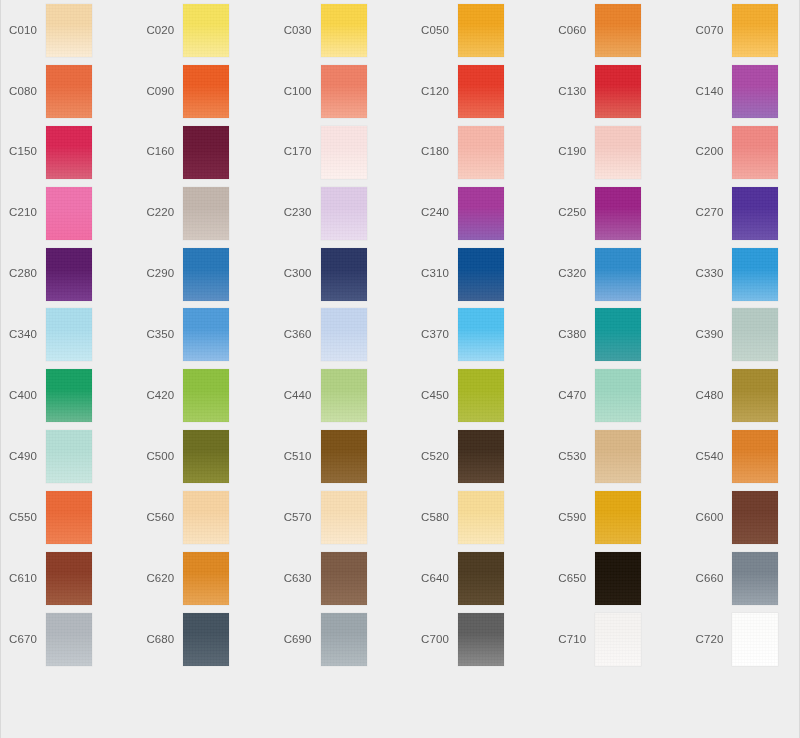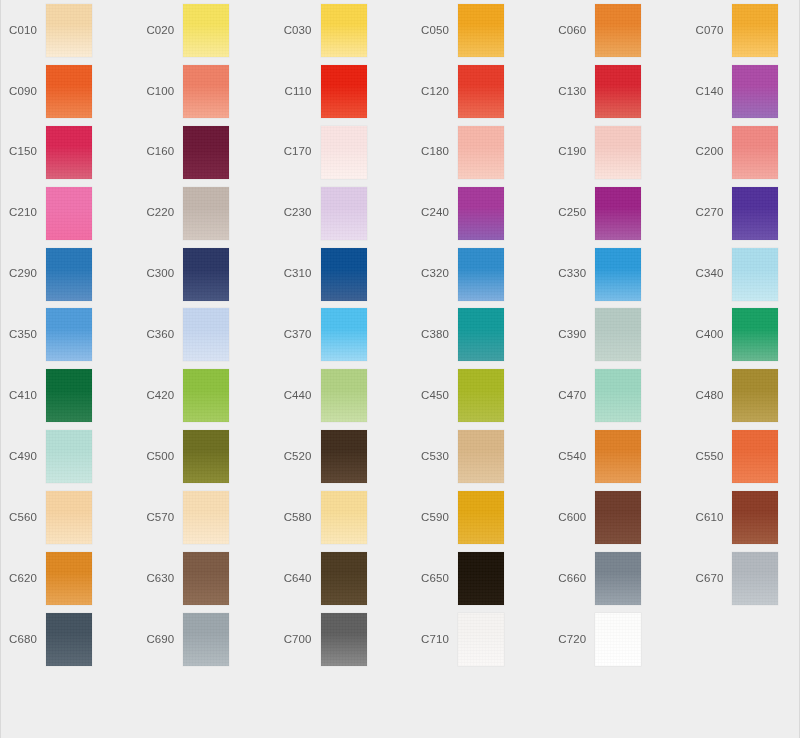--- a/index.html
+++ b/index.html
@@ -97,32 +97,32 @@
       </div>
       <div class="swatch-cell">
         <span class="swatch-label">C060</span>
         <span class="swatch-chip" style="background: linear-gradient(rgb(232, 130, 42) 0%, rgb(232, 130, 42) 38%, rgb(237, 168, 91) 100%);"></span>
       </div>
       <div class="swatch-cell">
         <span class="swatch-label">C070</span>
         <span class="swatch-chip" style="background: linear-gradient(rgb(242, 171, 45) 0%, rgb(242, 171, 45) 38%, rgb(251, 201, 103) 100%);"></span>
       </div>
       <div class="swatch-cell">
+        <span class="swatch-label">C080</span>
+        <span class="swatch-chip" style="background: linear-gradient(rgb(233, 106, 62) 0%, rgb(233, 106, 62) 38%, rgb(238, 139, 96) 100%);"></span>
+      </div>
+      <div class="swatch-cell">
         <span class="swatch-label">C090</span>
         <span class="swatch-chip" style="background: linear-gradient(rgb(236, 92, 34) 0%, rgb(236, 92, 34) 38%, rgb(240, 134, 79) 100%);"></span>
       </div>
       <div class="swatch-cell">
         <span class="swatch-label">C100</span>
         <span class="swatch-chip" style="background: linear-gradient(rgb(238, 127, 101) 0%, rgb(238, 127, 101) 38%, rgb(245, 167, 143) 100%);"></span>
       </div>
       <div class="swatch-cell">
-        <span class="swatch-label">C110</span>
-        <span class="swatch-chip" style="background: linear-gradient(rgb(232, 32, 15) 0%, rgb(232, 32, 15) 38%, rgb(239, 81, 52) 100%);"></span>
-      </div>
-      <div class="swatch-cell">
         <span class="swatch-label">C120</span>
         <span class="swatch-chip" style="background: linear-gradient(rgb(230, 58, 40) 0%, rgb(230, 58, 40) 38%, rgb(237, 107, 82) 100%);"></span>
       </div>
       <div class="swatch-cell">
         <span class="swatch-label">C130</span>
         <span class="swatch-chip" style="background: linear-gradient(rgb(216, 36, 48) 0%, rgb(216, 36, 48) 38%, rgb(224, 98, 86) 100%);"></span>
       </div>
       <div class="swatch-cell">
         <span class="swatch-label">C140</span>
         <span class="swatch-chip" style="background: linear-gradient(rgb(171, 74, 166) 0%, rgb(171, 74, 166) 38%, rgb(154, 108, 184) 100%);"></span>
@@ -169,20 +169,24 @@
       </div>
       <div class="swatch-cell">
         <span class="swatch-label">C250</span>
         <span class="swatch-chip" style="background: linear-gradient(rgb(156, 34, 134) 0%, rgb(156, 34, 134) 38%, rgb(169, 91, 166) 100%);"></span>
       </div>
       <div class="swatch-cell">
         <span class="swatch-label">C270</span>
         <span class="swatch-chip" style="background: linear-gradient(rgb(81, 48, 154) 0%, rgb(81, 48, 154) 38%, rgb(109, 81, 171) 100%);"></span>
       </div>
       <div class="swatch-cell">
+        <span class="swatch-label">C280</span>
+        <span class="swatch-chip" style="background: linear-gradient(rgb(91, 26, 105) 0%, rgb(91, 26, 105) 38%, rgb(122, 59, 143) 100%);"></span>
+      </div>
+      <div class="swatch-cell">
         <span class="swatch-label">C290</span>
         <span class="swatch-chip" style="background: linear-gradient(rgb(39, 119, 184) 0%, rgb(39, 119, 184) 38%, rgb(90, 142, 196) 100%);"></span>
       </div>
       <div class="swatch-cell">
         <span class="swatch-label">C300</span>
         <span class="swatch-chip" style="background: linear-gradient(rgb(42, 54, 101) 0%, rgb(42, 54, 101) 38%, rgb(70, 84, 127) 100%);"></span>
       </div>
       <div class="swatch-cell">
         <span class="swatch-label">C310</span>
         <span class="swatch-chip" style="background: linear-gradient(rgb(10, 79, 147) 0%, rgb(10, 79, 147) 38%, rgb(58, 95, 146) 100%);"></span>
@@ -217,24 +221,20 @@
       </div>
       <div class="swatch-cell">
         <span class="swatch-label">C390</span>
         <span class="swatch-chip" style="background: linear-gradient(rgb(180, 201, 194) 0%, rgb(180, 201, 194) 38%, rgb(196, 213, 205) 100%);"></span>
       </div>
       <div class="swatch-cell">
         <span class="swatch-label">C400</span>
         <span class="swatch-chip" style="background: linear-gradient(rgb(23, 160, 99) 0%, rgb(23, 160, 99) 38%, rgb(103, 183, 143) 100%);"></span>
       </div>
       <div class="swatch-cell">
-        <span class="swatch-label">C410</span>
-        <span class="swatch-chip" style="background: linear-gradient(rgb(9, 108, 55) 0%, rgb(9, 108, 55) 38%, rgb(43, 127, 78) 100%);"></span>
-      </div>
-      <div class="swatch-cell">
         <span class="swatch-label">C420</span>
         <span class="swatch-chip" style="background: linear-gradient(rgb(141, 192, 62) 0%, rgb(141, 192, 62) 38%, rgb(165, 204, 94) 100%);"></span>
       </div>
       <div class="swatch-cell">
         <span class="swatch-label">C440</span>
         <span class="swatch-chip" style="background: linear-gradient(rgb(176, 208, 130) 0%, rgb(176, 208, 130) 38%, rgb(201, 223, 166) 100%);"></span>
       </div>
       <div class="swatch-cell">
         <span class="swatch-label">C450</span>
         <span class="swatch-chip" style="background: linear-gradient(rgb(168, 183, 35) 0%, rgb(168, 183, 35) 38%, rgb(179, 191, 68) 100%);"></span>
@@ -247,20 +247,24 @@
         <span class="swatch-label">C480</span>
         <span class="swatch-chip" style="background: linear-gradient(rgb(165, 138, 46) 0%, rgb(165, 138, 46) 38%, rgb(189, 163, 82) 100%);"></span>
       </div>
       <div class="swatch-cell">
         <span class="swatch-label">C490</span>
         <span class="swatch-chip" style="background: linear-gradient(rgb(179, 221, 212) 0%, rgb(179, 221, 212) 38%, rgb(201, 231, 224) 100%);"></span>
       </div>
       <div class="swatch-cell">
         <span class="swatch-label">C500</span>
         <span class="swatch-chip" style="background: linear-gradient(rgb(109, 110, 32) 0%, rgb(109, 110, 32) 38%, rgb(139, 140, 51) 100%);"></span>
+      </div>
+      <div class="swatch-cell">
+        <span class="swatch-label">C510</span>
+        <span class="swatch-chip" style="background: linear-gradient(rgb(123, 81, 23) 0%, rgb(123, 81, 23) 38%, rgb(143, 105, 54) 100%);"></span>
       </div>
       <div class="swatch-cell">
         <span class="swatch-label">C520</span>
         <span class="swatch-chip" style="background: linear-gradient(rgb(64, 45, 29) 0%, rgb(64, 45, 29) 38%, rgb(93, 70, 50) 100%);"></span>
       </div>
       <div class="swatch-cell">
         <span class="swatch-label">C530</span>
         <span class="swatch-chip" style="background: linear-gradient(rgb(216, 181, 133) 0%, rgb(216, 181, 133) 38%, rgb(227, 199, 159) 100%);"></span>
       </div>
       <div class="swatch-cell">

